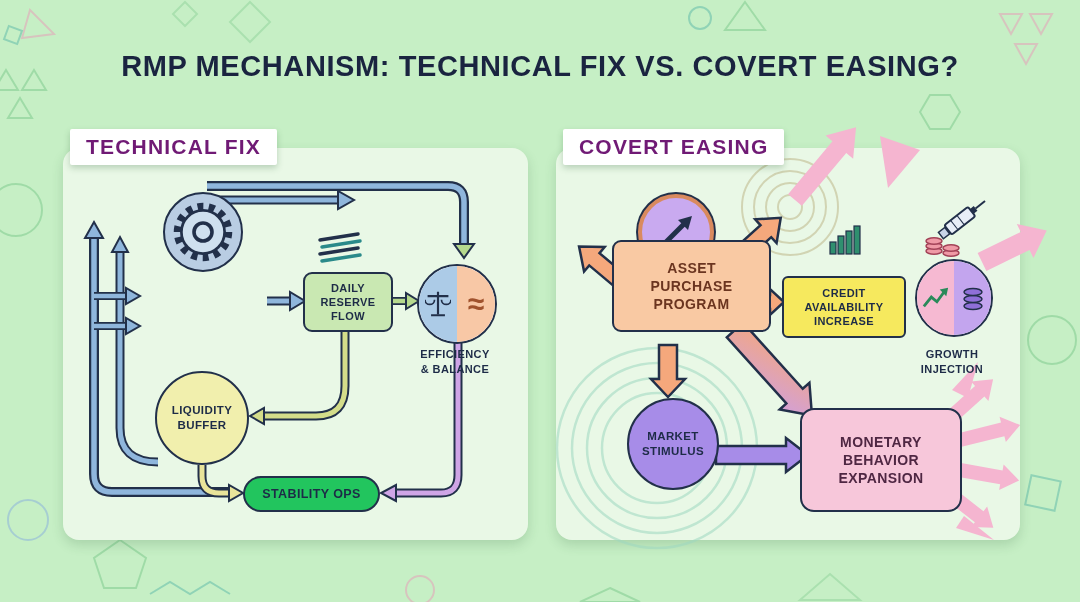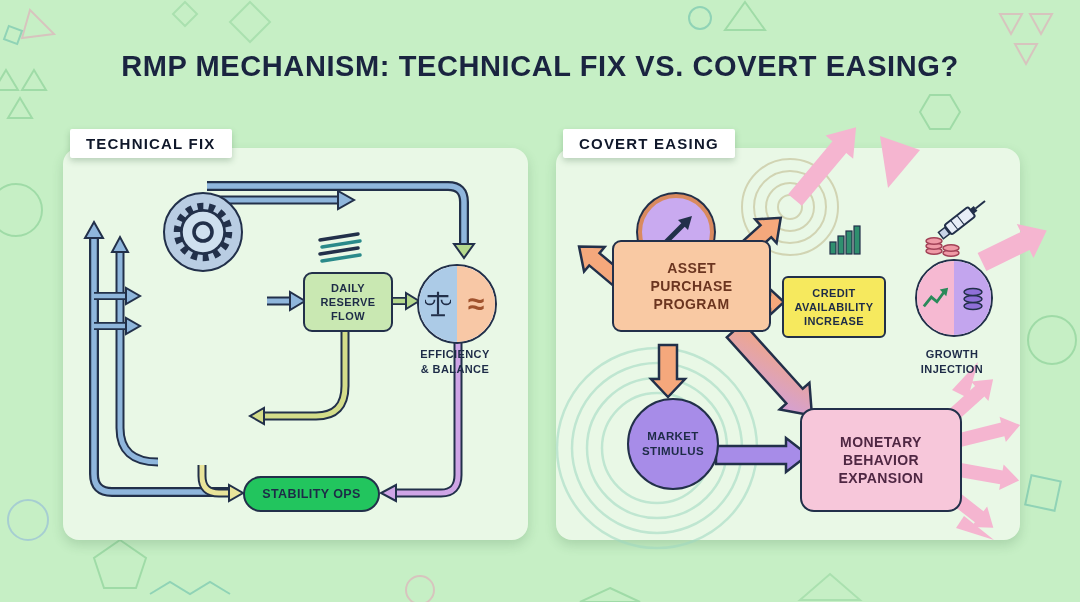--- a/index.html
+++ b/index.html
@@ -2,21 +2,21 @@
 <html><head>
 <meta charset="utf-8">
 <style>
   html,body{margin:0;padding:0;}
   body{font-family:"Liberation Sans","DejaVu Sans",sans-serif;background:#c6efc5;}
   #stage{position:relative;width:1080px;height:602px;overflow:hidden;background:#c6efc5;}
   .abs{position:absolute;}
   .title{left:0;right:0;top:50px;text-align:center;font-size:29px;font-weight:800;
          color:#1a2440;letter-spacing:.6px;margin:0;}
   .panel{background:#e9f8e6;border-radius:16px;box-shadow:0 5px 12px rgba(40,90,50,.18);}
-  .panel-label{background:#ffffff;color:#0f172a;font-size:15px;font-weight:800;
+  .panel-label{background:#ffffff;color:#701a75;font-size:21px;font-weight:800;
                letter-spacing:1.2px;padding:6px 16px;box-shadow:0 3px 6px rgba(40,90,50,.25);
                border-radius:2px;}
   .node{display:flex;align-items:center;justify-content:center;text-align:center;
         font-weight:800;color:#1d2b47;letter-spacing:.4px;line-height:1.3;box-sizing:border-box;}
   .rbox{border:2.5px solid #22304a;border-radius:9px;}
   .circle{border:2.5px solid #22304a;border-radius:50%;}
   .pill{border:2.5px solid #22304a;border-radius:22px;}
   .sublabel{font-weight:800;color:#1d2b47;text-align:center;font-size:11px;line-height:1.35;
             letter-spacing:.4px;}
   .half-wrap{display:flex;overflow:hidden;border-radius:50%;width:100%;height:100%;}
@@ -199,33 +199,34 @@
           <line x1="7" y1="31" x2="23" y2="31" stroke="#22304a" stroke-width="2.5"></line>
         </svg>
       </div>
       <div class="half" style="background:#f8c8a6;">
         <span style="font-size:30px;font-weight:800;color:#a0522d;line-height:1;">≈</span>
       </div>
     </div>
   </div>
   <div class="abs sublabel" style="left:415px;top:347px;width:80px;">EFFICIENCY &amp; BALANCE</div>
 
+  <div class="abs circle node" style="left:155px;top:371px;width:94px;height:94px;background:#f1efad;font-size:11.5px;padding:0 12px;">LIQUIDITY BUFFER</div>
 
   <div class="abs node pill" style="left:243px;top:476px;width:137px;height:36px;background:#22c55e;font-size:12.5px;">STABILITY OPS</div>
 
   <div class="abs circle node" style="left:638px;top:194px;width:76px;height:76px;background:#c9aaf0;border:4px solid #d98a5f;box-shadow:0 0 0 2px #22304a;">
     <svg width="60" height="60" viewBox="0 0 60 60">
       <line x1="18" y1="42" x2="40" y2="20" stroke="#22304a" stroke-width="5"></line>
       <polygon points="46,14 32,18 42,28" fill="#22304a"></polygon>
     </svg>
   </div>
 
   <div class="abs node rbox" style="left:612px;top:240px;width:159px;height:92px;background:#f9c9a3;font-size:14px;padding:8px 12px;color:#6b3520;">ASSET PURCHASE PROGRAM</div>
 
-  <div class="abs node rbox" style="left:782px;top:276px;width:104px;height:62px;background:#f6e95e;font-size:11px;padding:0 8px;border-width:2px;border-radius:6px;">CREDIT AVAILABILITY INCREASE</div>
+  <div class="abs node rbox" style="left:782px;top:276px;width:124px;height:62px;background:#f6e95e;font-size:11px;padding:0 8px;border-width:2px;border-radius:6px;">CREDIT AVAILABILITY INCREASE</div>
 
   <div class="abs circle" style="left:915px;top:259px;width:74px;height:74px;background:#fff;">
     <div class="half-wrap">
       <div class="half" style="background:#f6b9d2;">
         <svg width="28" height="28" viewBox="0 0 30 30">
           <polyline points="2,24 10,14 16,19 24,8" fill="none" stroke="#2a8a5a" stroke-width="3"></polyline>
           <polygon points="19,6 28,4 26,13" fill="#2a8a5a"></polygon>
         </svg>
       </div>
       <div class="half" style="background:#c3a5ee;">

